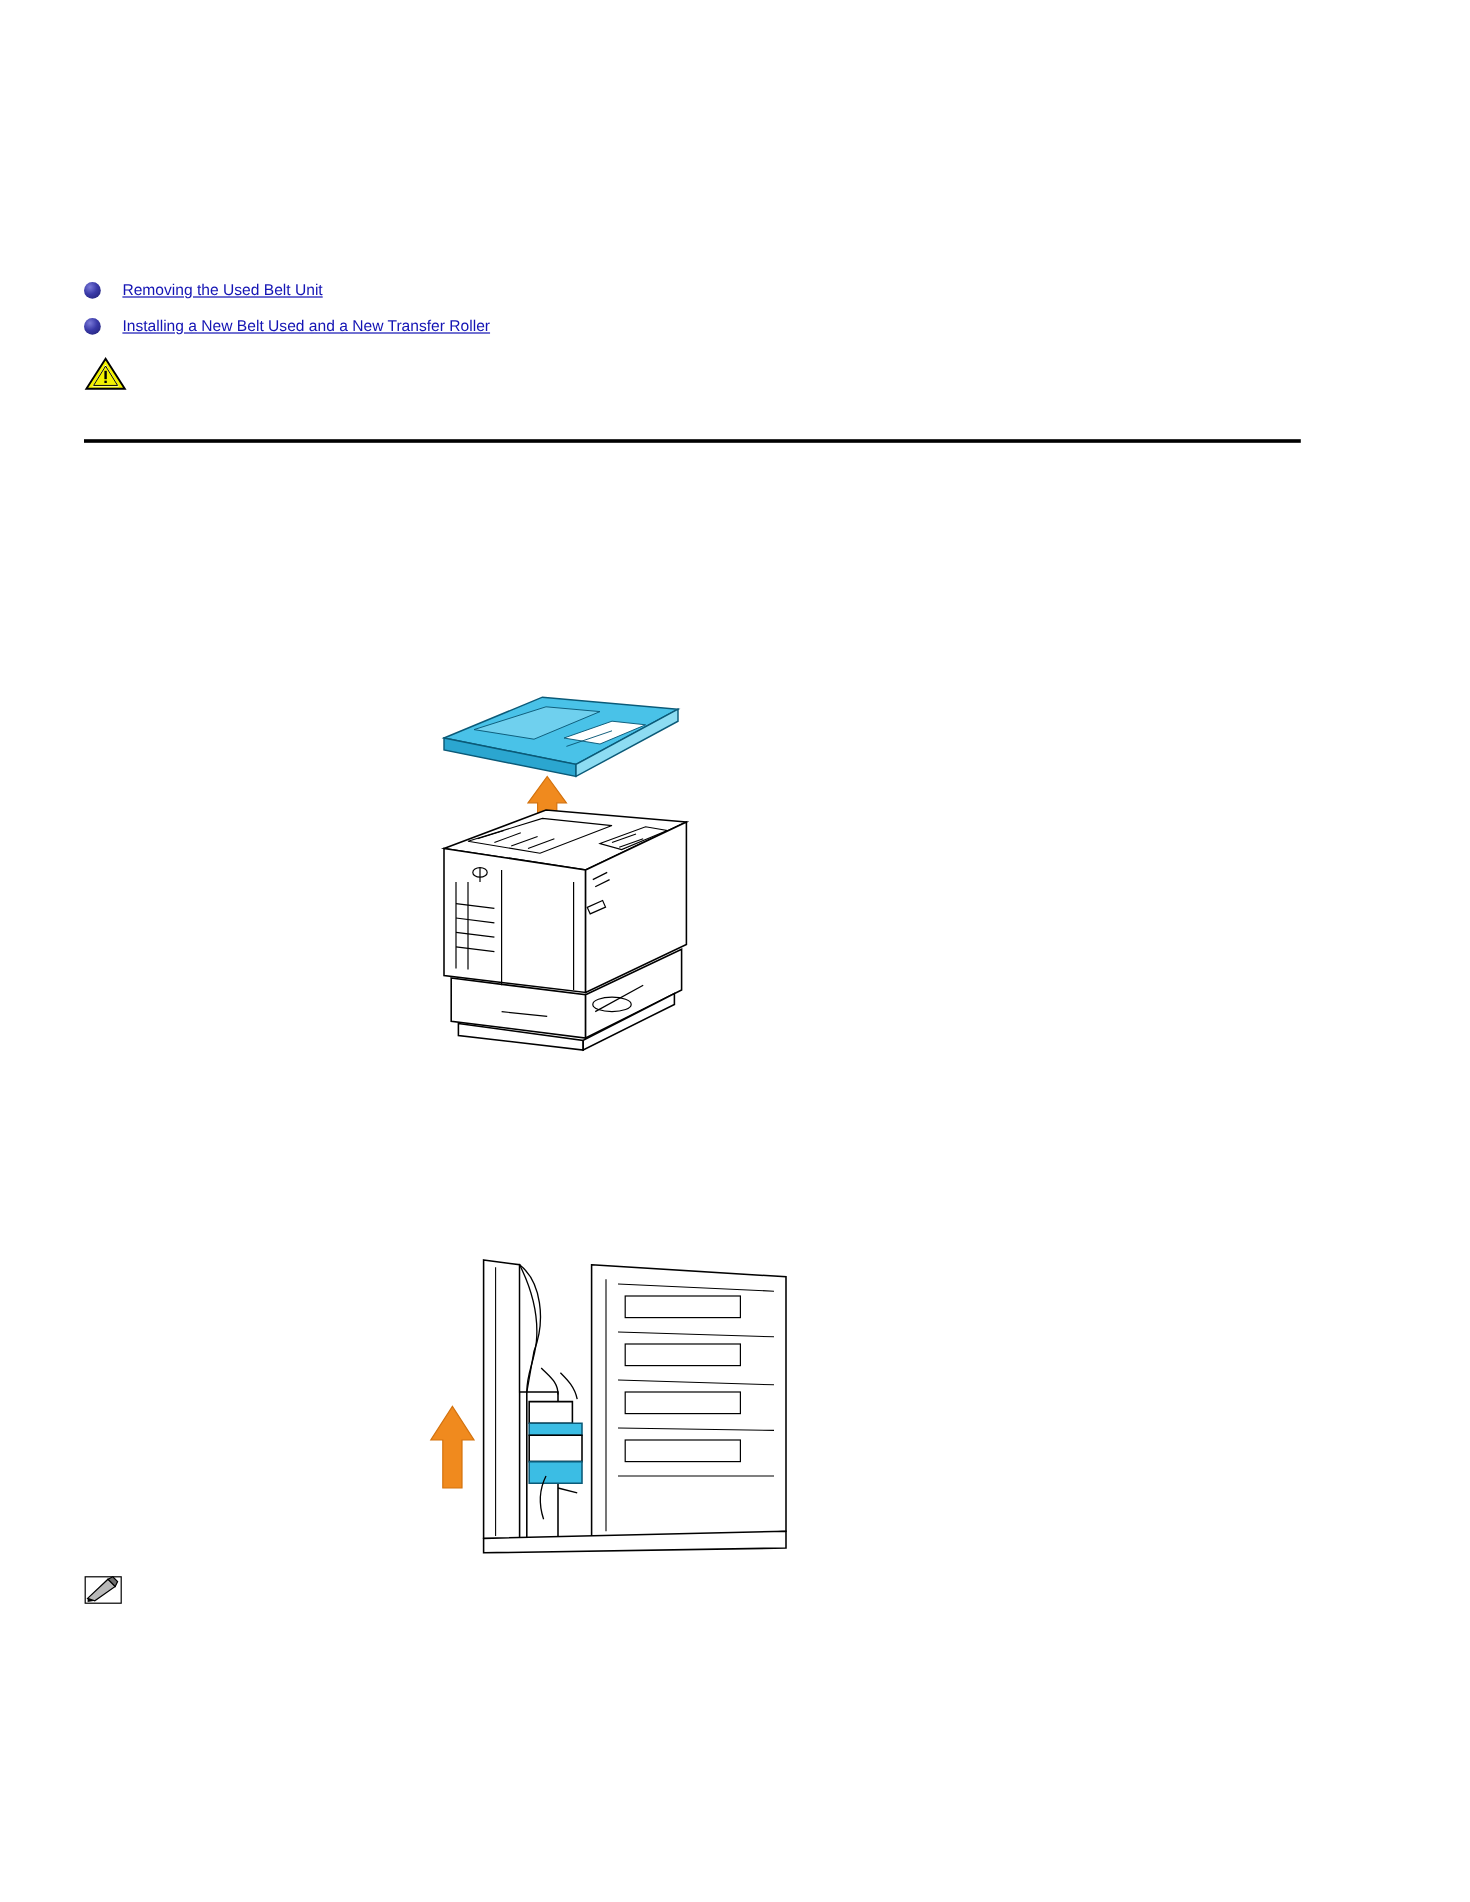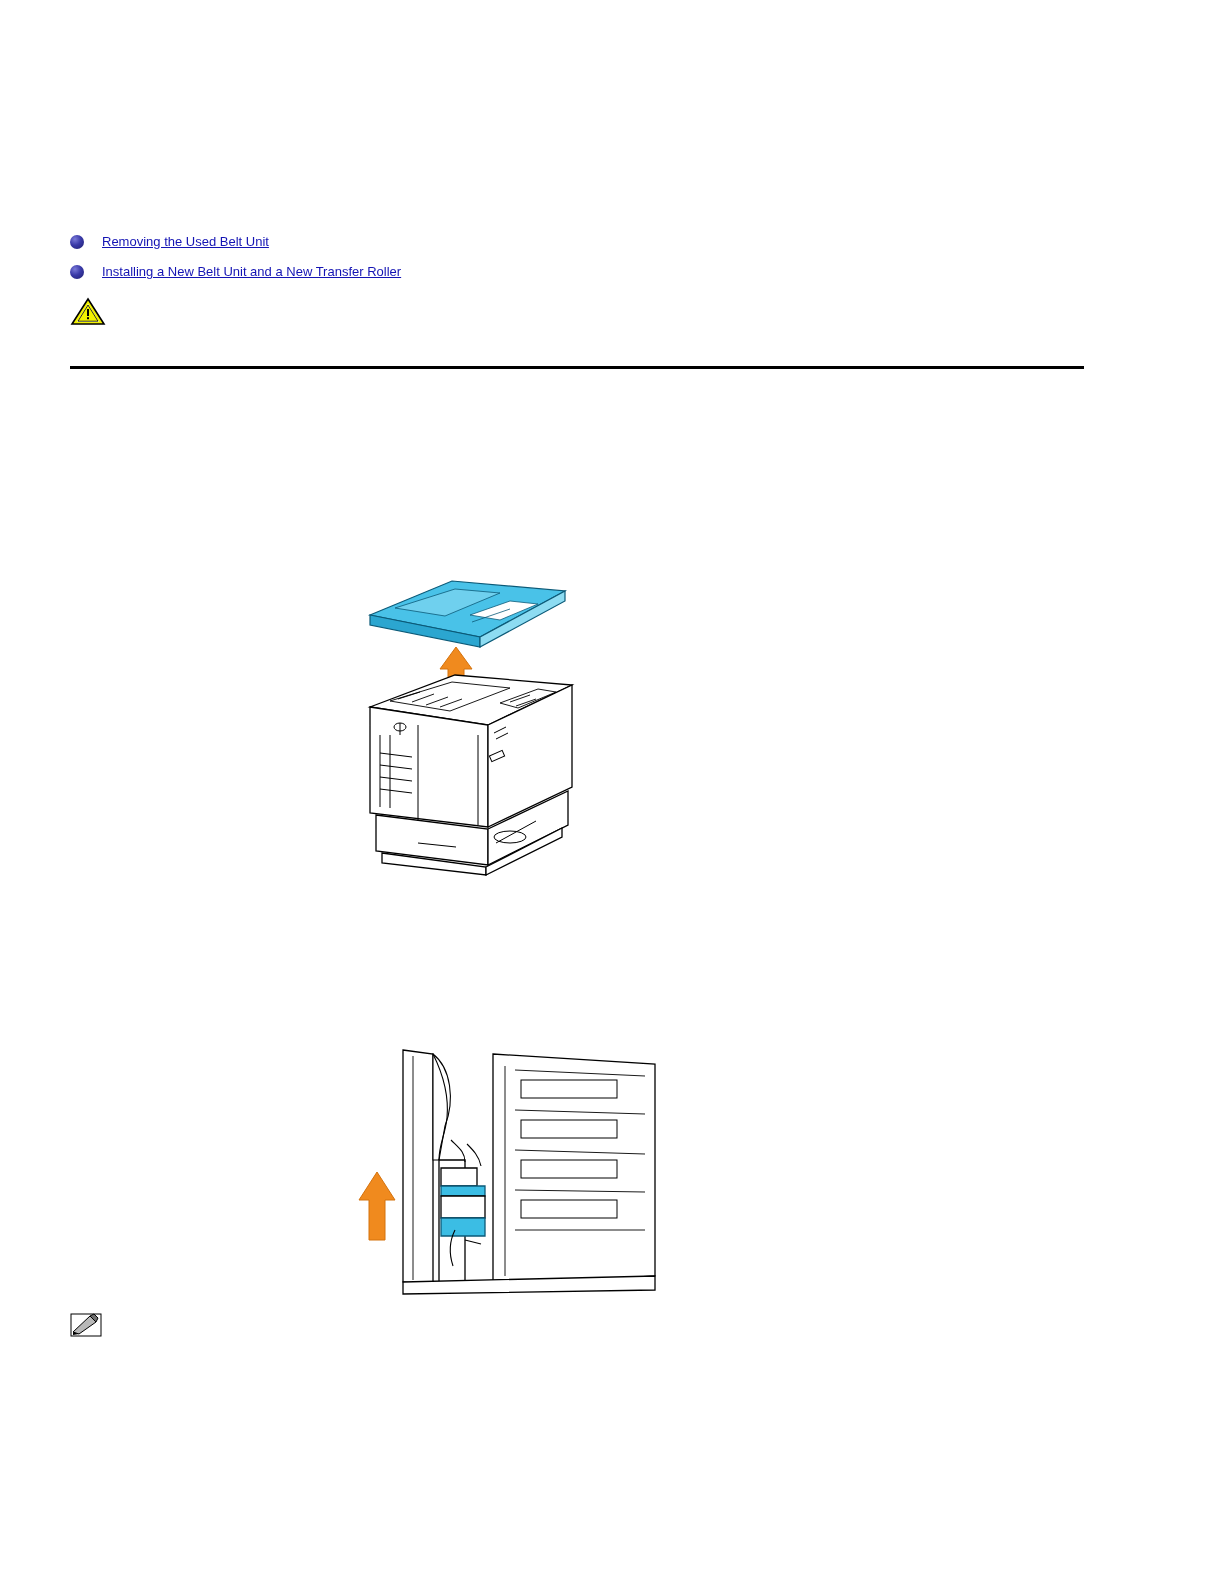--- a/index.html
+++ b/index.html
@@ -129,21 +129,21 @@
 
 <div class="page">
 
   <div class="toc">
     <div class="toc-row">
       <span class="bullet"></span>
       <a class="toc-link l1" href="#">Removing the Used Belt Unit</a>
     </div>
     <div class="toc-row">
       <span class="bullet"></span>
-      <a class="toc-link l2" href="#">Installing a New Belt Unit and a New Transfer Roller</a>
+      <a class="toc-link l2" href="#">Installing a New Belt Used and a New Transfer Roller</a>
     </div>
   </div>
 
   <div class="caution">
     <span class="warn-icon">
       <svg width="36" height="30" viewBox="0 0 36 30">
         <polygon points="18,3 34,28 2,28" fill="#f2f200" stroke="#000000" stroke-width="1.6"></polygon>
         <polygon points="18,8 29,26 7,26" fill="#ffffff" stroke="none"></polygon>
         <polygon points="18,9 28,25.2 8,25.2" fill="#f2f200" stroke="#000000" stroke-width="0.8"></polygon>
         <rect x="17" y="13" width="2" height="7" fill="#000000"></rect>

